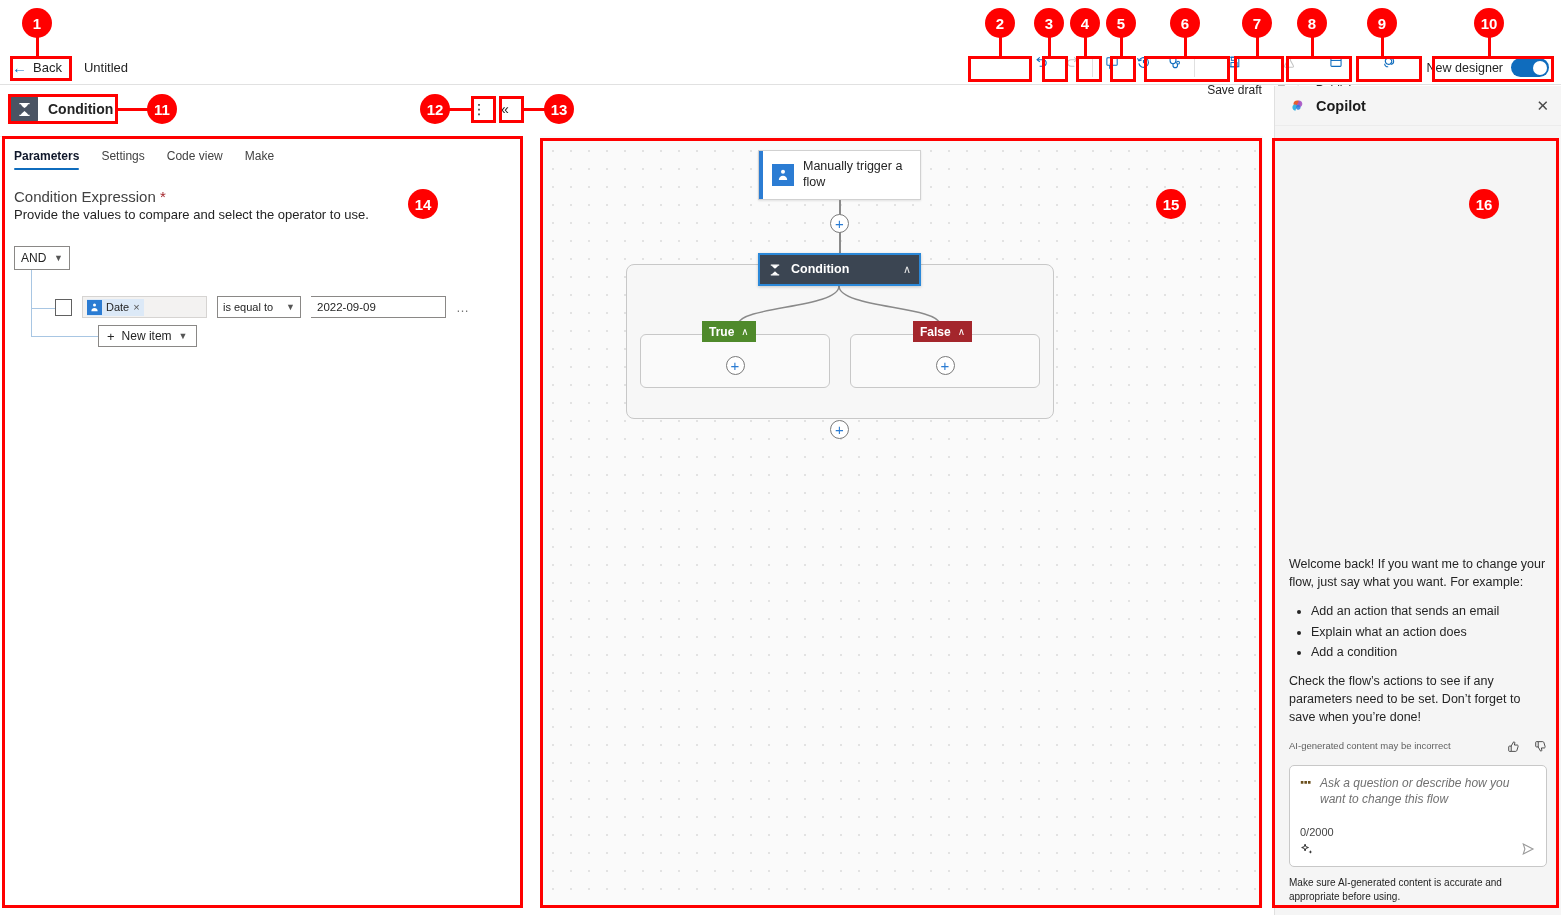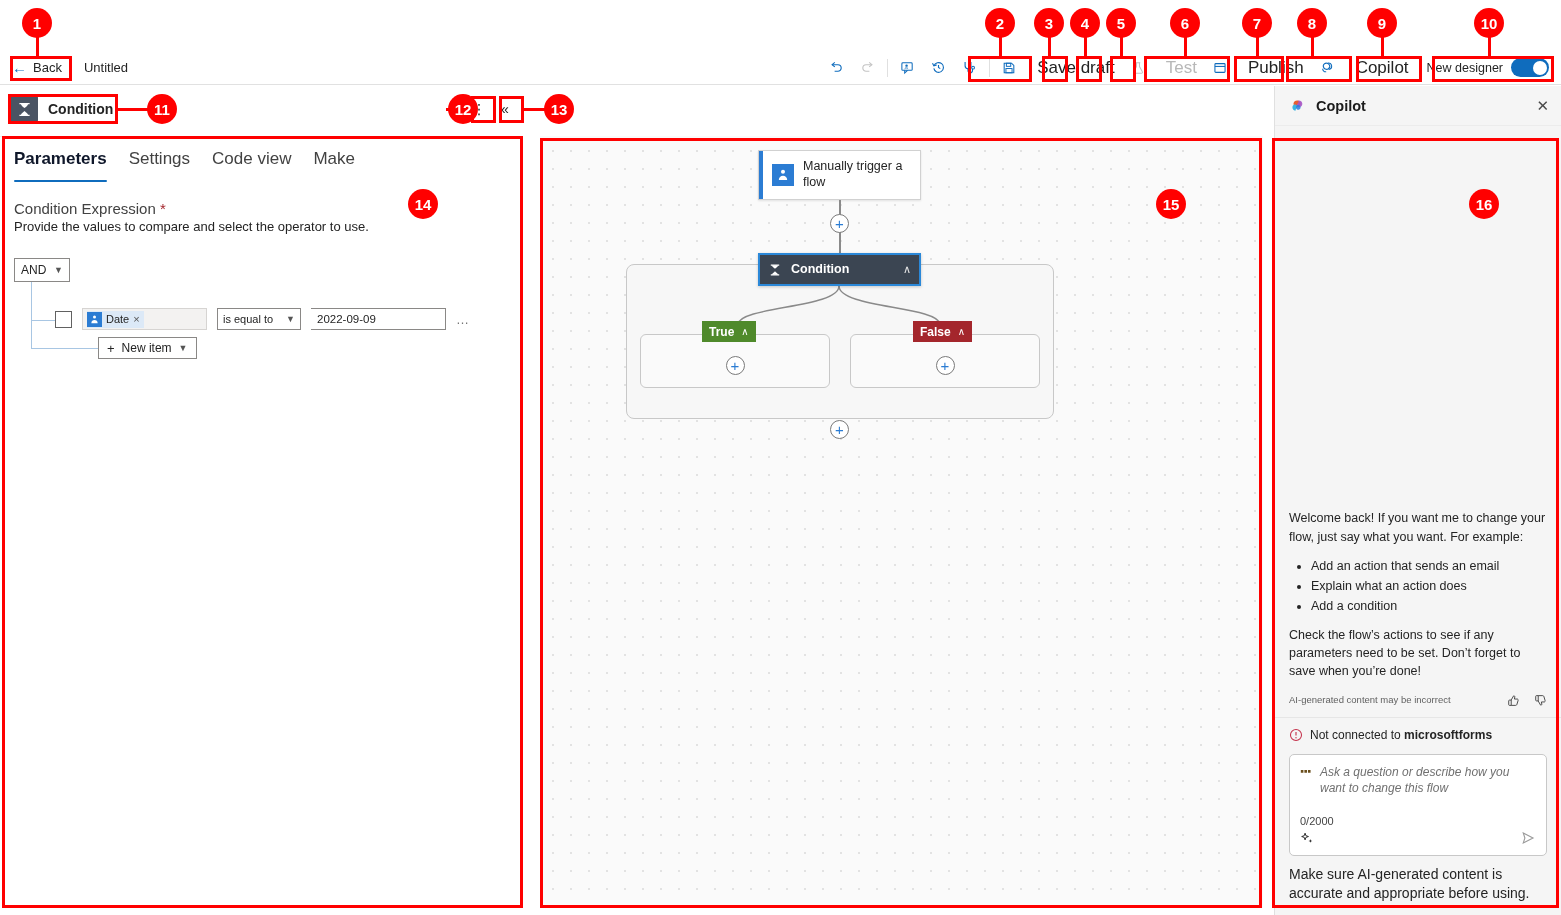--- a/index.html
+++ b/index.html
@@ -20,23 +20,23 @@
   }
   .back-btn {
     display: flex; align-items: center; gap: 6px;
     margin-left: 12px; font-size: 13px; color: #242424; cursor: pointer;
   }
   .back-arrow { color: #0f6cbd; font-size: 15px; line-height: 1; }
   .flow-title { margin-left: 22px; font-size: 13px; color: #242424; }
 
   .cmd-right { margin-left: auto; display: flex; align-items: center; height: 100%; }
   .cmd-item {
-    display: flex; align-items: center; gap: 21px;
-    height: 26px; padding: 0 8px; font-size: 17px; color: #242424;
-    cursor: pointer; white-space: nowrap;
+    display: flex; align-items: center; gap: 14px;
+    height: 26px; padding: 0 8px; font-size: 12px; color: #242424;
+    cursor: pointer; white-space: nowrap; flex-direction: column;
   }
   .cmd-item.disabled { color: #b8b8b8; cursor: default; }
   .cmd-ico { color: #0f6cbd; display: inline-flex; align-items: center; }
   .cmd-item.disabled .cmd-ico { color: #c4c4c4; }
   .cmd-sep { width: 1px; height: 18px; background: #e0e0e0; margin: 0 4px; }
 
   .toggle-wrap { display: flex; align-items: center; gap: 8px; margin: 0 12px 0 10px; font-size: 12.5px; color: #242424; }
   .toggle { width: 38px; height: 19px; border-radius: 10px; background: #0f6cbd; position: relative; cursor: pointer; }
   .toggle .knob { position: absolute; top: 2.5px; right: 2.5px; width: 14px; height: 14px; border-radius: 50%; background: #fff; }
 
@@ -53,21 +53,21 @@
   .cond-title { font-size: 14px; color: #242424; font-weight: 600; }
   .ph-actions { margin-left: auto; display: flex; align-items: center; gap: 2px; margin-right: 6px; }
   .ph-btn { width: 24px; height: 26px; display: flex; align-items: center; justify-content: center; cursor: pointer; color: #242424; font-size: 14px; }
 
   
   .params-panel {
     position: absolute; left: 0; top: 136px; width: 523px; height: 772px;
     background: #ffffff; border-top: 1px solid #f0f0f0;
   }
   .tabs { display: flex; gap: 22px; padding: 12px 14px 0 14px; }
-  .tab { font-size: 17px; color: #424242; padding-bottom: 13px; cursor: pointer; position: relative; }
+  .tab { font-size: 12px; color: #424242; padding-bottom: 7px; cursor: pointer; position: relative; }
   .tab.active { color: #0f172a; font-weight: 700; }
   .tab.active:after {
     content: ""; position: absolute; left: 0; right: 0; bottom: 0;
     height: 2.5px; background: #0f6cbd; border-radius: 2px;
   }
   .params-body { padding: 18px 14px 0 14px; }
   .field-label { font-size: 15px; color: #424242; }
   .req-star { color: #a4262c; }
   .field-desc { font-size: 13px; color: #242424; margin-top: 2px; }
 
@@ -224,21 +224,21 @@
     position: relative; height: 102px;
   }
   .composer-top { display: flex; gap: 7px; }
   .comp-ico { color: #5c3c00; font-size: 11px; margin-top: 2px; }
   .comp-ph { font-style: italic; font-size: 12px; color: #707070; line-height: 1.35; }
   .comp-count { position: absolute; left: 10px; bottom: 28px; font-size: 11px; color: #444; }
   .comp-bottom { position: absolute; left: 10px; right: 10px; bottom: 6px; display: flex; align-items: center; }
   .comp-spark { font-size: 13px; color: #242424; cursor: pointer; }
   .comp-send { margin-left: auto; color: #9a9a9a; font-size: 14px; cursor: pointer; }
 
-  .cop-foot { padding: 9px 14px 12px 14px; font-size: 14px; color: #242424; line-height: 1.35; }
+  .cop-foot { padding: 9px 14px 12px 14px; font-size: 10px; color: #242424; line-height: 1.35; }
 
   
   .anno-box { position: absolute; border: 3px solid #ff0000; pointer-events: none; z-index: 50; }
   .anno-line { position: absolute; background: #ff0000; z-index: 50; }
   .badge {
     position: absolute; width: 30px; height: 30px; border-radius: 50%;
     background: #ff0000; color: #fff; font-size: 15px; font-weight: 700;
     display: flex; align-items: center; justify-content: center; z-index: 60;
     font-family: "Liberation Sans", sans-serif;
   }
@@ -523,32 +523,20 @@
               <svg width="13" height="13" viewBox="0 0 16 16">
                   <path d="M5.2 2v6.7l2.9 5c.9.2 1.6-.4 1.5-1.3l-.5-2.6h3.4c.9 0 1.5-.8 1.2-1.6l-1.5-5c-.2-.7-.8-1.2-1.5-1.2z" fill="none" stroke="currentColor" stroke-width="1.1"></path>
                   <path d="M5.2 8.5H3c-.5 0-.9-.4-.9-.9V2.9c0-.5.4-.9.9-.9h2.2" fill="none" stroke="currentColor" stroke-width="1.1"></path>
                 </svg>
             </span>
           </span>
         </div>
       </div>
     </div>
 
-    <div class="not-conn">
-      <span class="warn-ico">
-        <svg width="14" height="14" viewBox="0 0 16 16">
-            <circle cx="8" cy="8" r="6.3" fill="none" stroke="currentColor" stroke-width="1.2"></circle>
-            <path d="M8 4.5v4.2" stroke="currentColor" stroke-width="1.3"></path>
-            <circle cx="8" cy="11.1" r=".8" fill="currentColor"></circle>
-          </svg>
-      </span>
-      <span>
-        <span>Not connected to </span><b>microsoftforms</b>
-      </span>
-    </div>
 
     <div class="composer">
       <div class="composer-top">
         <span class="comp-ico">
           <svg width="13" height="11" viewBox="0 0 16 12">
               <path d="M1 4h3.2v3.6H1zM5.4 4h3.2v3.6H5.4zM9.8 4H13v3.6H9.8z" fill="#6b4f1d"></path>
             </svg>
         </span>
         <span class="comp-ph">Ask a question or describe how you want to change this flow</span>
       </div>
@@ -606,19 +594,19 @@
   <div class="badge" style="left:985px;  top:8px;">2</div>
   <div class="badge" style="left:1034px; top:8px;">3</div>
   <div class="badge" style="left:1070px; top:8px;">4</div>
   <div class="badge" style="left:1106px; top:8px;">5</div>
   <div class="badge" style="left:1170px; top:8px;">6</div>
   <div class="badge" style="left:1242px; top:8px;">7</div>
   <div class="badge" style="left:1297px; top:8px;">8</div>
   <div class="badge" style="left:1367px; top:8px;">9</div>
   <div class="badge" style="left:1474px; top:8px;">10</div>
   <div class="badge" style="left:147px;  top:94px;">11</div>
-  <div class="badge" style="left:420px;  top:94px;margin-left:28px;">12</div>
+  <div class="badge" style="left:420px;  top:94px;">12</div>
   <div class="badge" style="left:544px;  top:94px;">13</div>
   <div class="badge" style="left:408px;  top:189px;">14</div>
   <div class="badge" style="left:1156px; top:189px;">15</div>
   <div class="badge" style="left:1469px; top:189px;">16</div>
 
 </div>
 
 </body></html>

